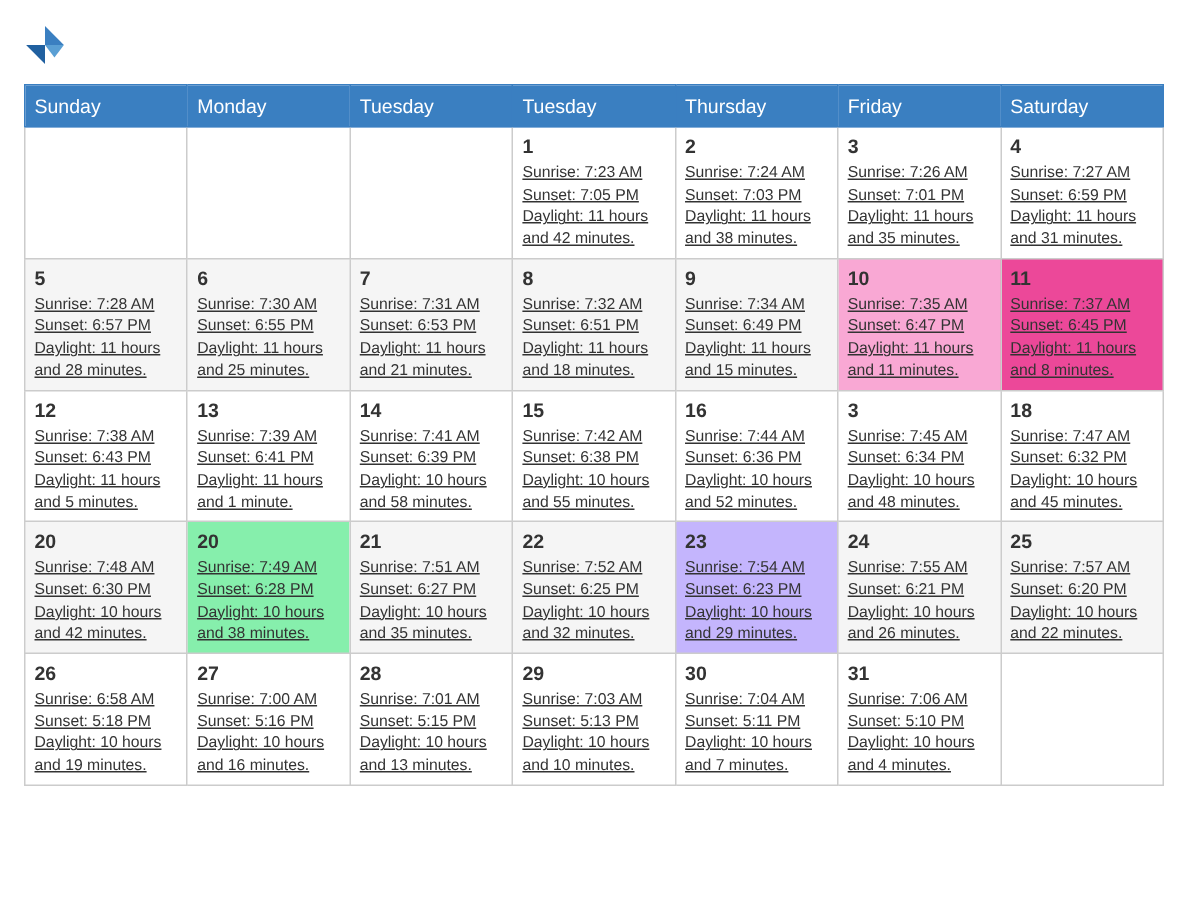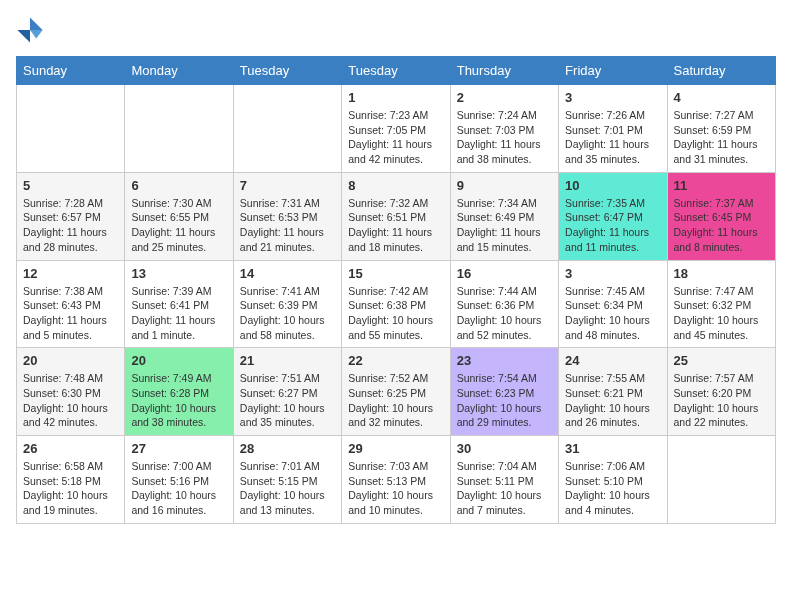--- a/index.html
+++ b/index.html
@@ -66,20 +66,21 @@
       font-size: 13px;
       font-weight: bold;
       color: #333;
       display: block;
       margin-bottom: 3px;
     }
     .day-info {
       color: #333;
       line-height: 1.4;
       font-size: 10.5px;
+      text-decoration: underline;
     }
     .empty-cell {
       background: #fff !important;
     }
   </style>
 </head>
 <body>
 
 <div class="header">
   <div class="logo">
@@ -148,21 +149,21 @@
           <div class="day-info">Sunrise: 7:31 AM<br>Sunset: 6:53 PM<br>Daylight: 11 hours and 21 minutes.</div>
         </td>
         <td style="background-color: rgb(245, 245, 245);">
           <span class="day-number">8</span>
           <div class="day-info">Sunrise: 7:32 AM<br>Sunset: 6:51 PM<br>Daylight: 11 hours and 18 minutes.</div>
         </td>
         <td style="background-color: rgb(245, 245, 245);">
           <span class="day-number">9</span>
           <div class="day-info">Sunrise: 7:34 AM<br>Sunset: 6:49 PM<br>Daylight: 11 hours and 15 minutes.</div>
         </td>
-        <td style="background-color: #5eead4;">
+        <td style="background-color: #f9a8d4;">
           <span class="day-number">10</span>
           <div class="day-info">Sunrise: 7:35 AM<br>Sunset: 6:47 PM<br>Daylight: 11 hours and 11 minutes.</div>
         </td>
         <td style="background-color: #ec4899;">
           <span class="day-number">11</span>
           <div class="day-info">Sunrise: 7:37 AM<br>Sunset: 6:45 PM<br>Daylight: 11 hours and 8 minutes.</div>
         </td>
       </tr>
       <tr>
         <td>

